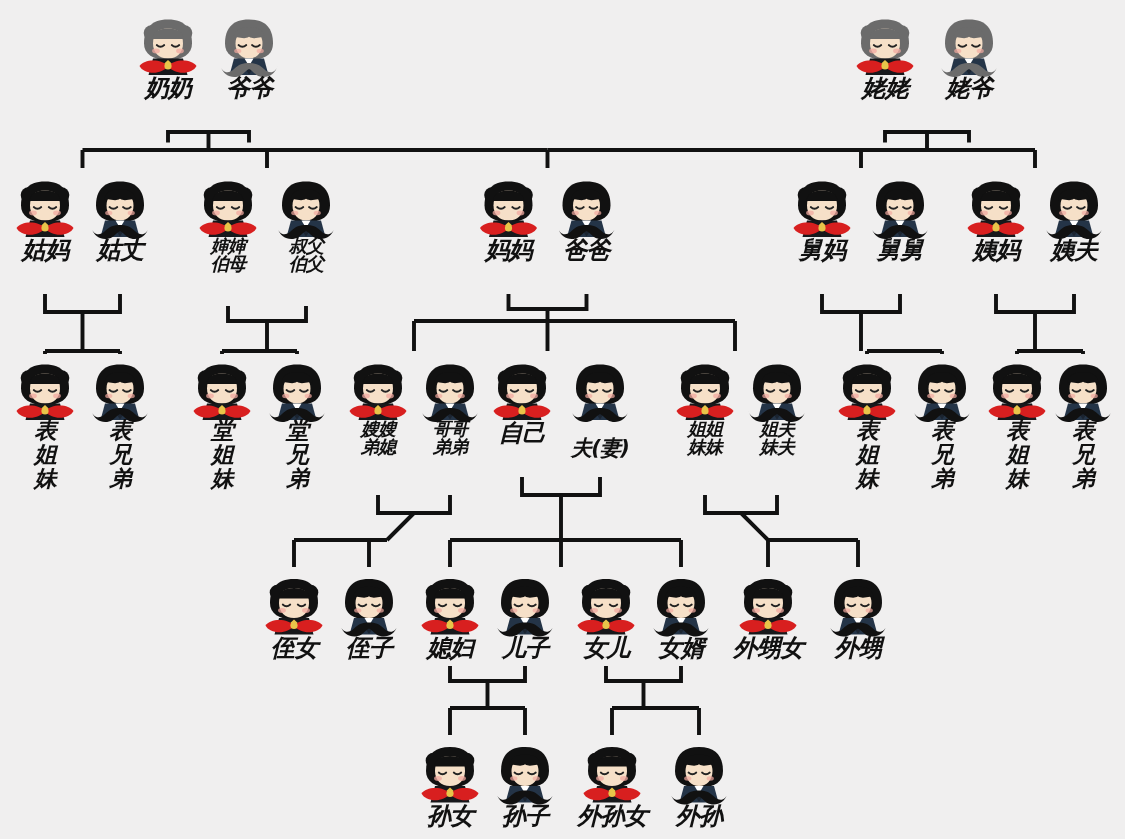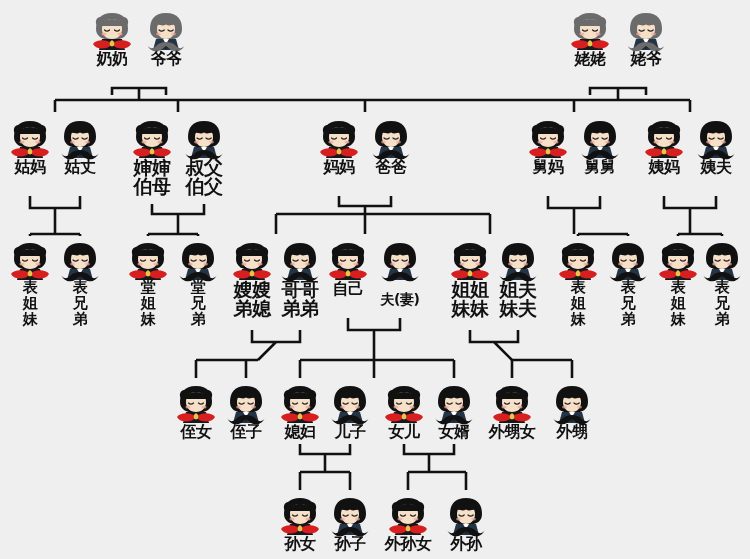--- a/index.html
+++ b/index.html
@@ -2,31 +2,31 @@
 <html><head>
 <meta charset="utf-8">
 <style>
   html,body{margin:0;padding:0;}
   body{
     width:750px;height:559px;
     background:#f0efef;
     font-family:"DejaVu Sans","Liberation Sans",sans-serif;
     position:relative;overflow:hidden;
   }
-  #tree{position:absolute;left:0;top:0;width:750px;height:397px;}
+  #tree{position:absolute;left:0;top:0;width:750px;height:397px;font-style:italic;}
 
   .node{position:absolute;width:0;height:0;}
   .fig{position:absolute;left:-24px;top:0;width:48px;height:44px;}
   .label{
     position:absolute;left:-40px;width:80px;text-align:center;
     font-weight:bold;color:#111;line-height:1.02;
     letter-spacing:-0.5px;white-space:pre-line;
   }
   .label.l1{font-size:16px;top:41px;}
-  .label.l2{font-size:19px;top:40px;}
+  .label.l2{font-size:12px;top:40px;}
   .label.vert{font-size:15px;top:40px;line-height:1.05;}
   .label.small{font-size:14px;top:52px;}
 
   svg.lines{position:absolute;left:0;top:0;width:750px;height:559px;pointer-events:none;}
   svg.lines path,svg.lines line{stroke:#111;stroke-width:2.6;fill:none;}
 </style>
 </head>
 <body>
 
 <div id="tree">

